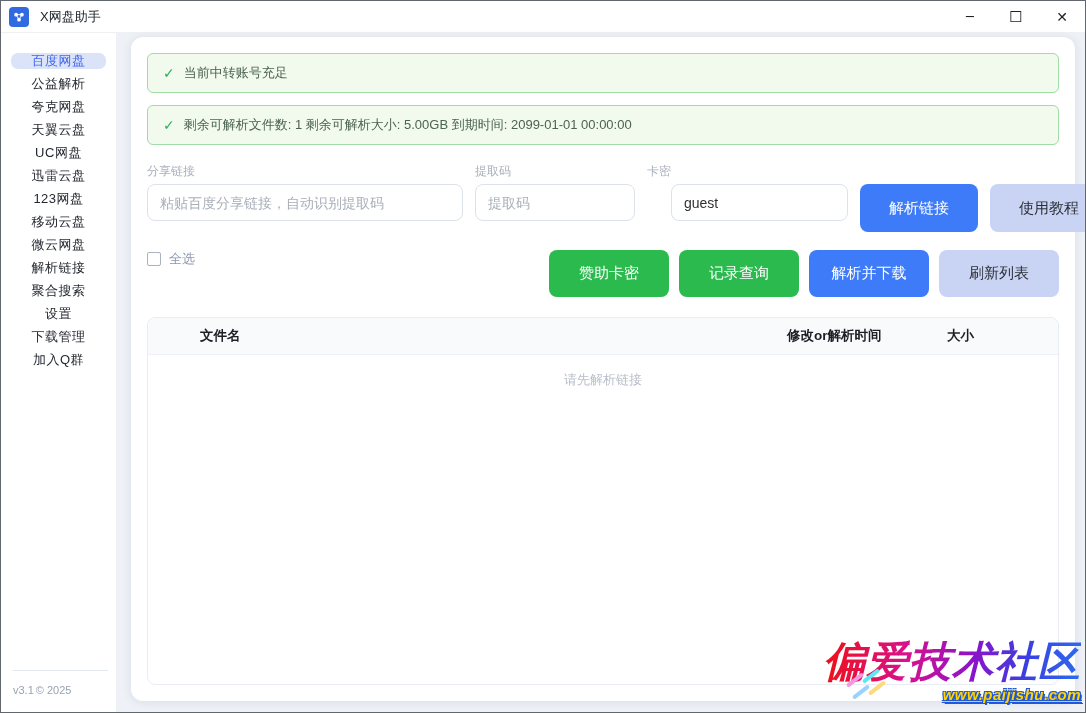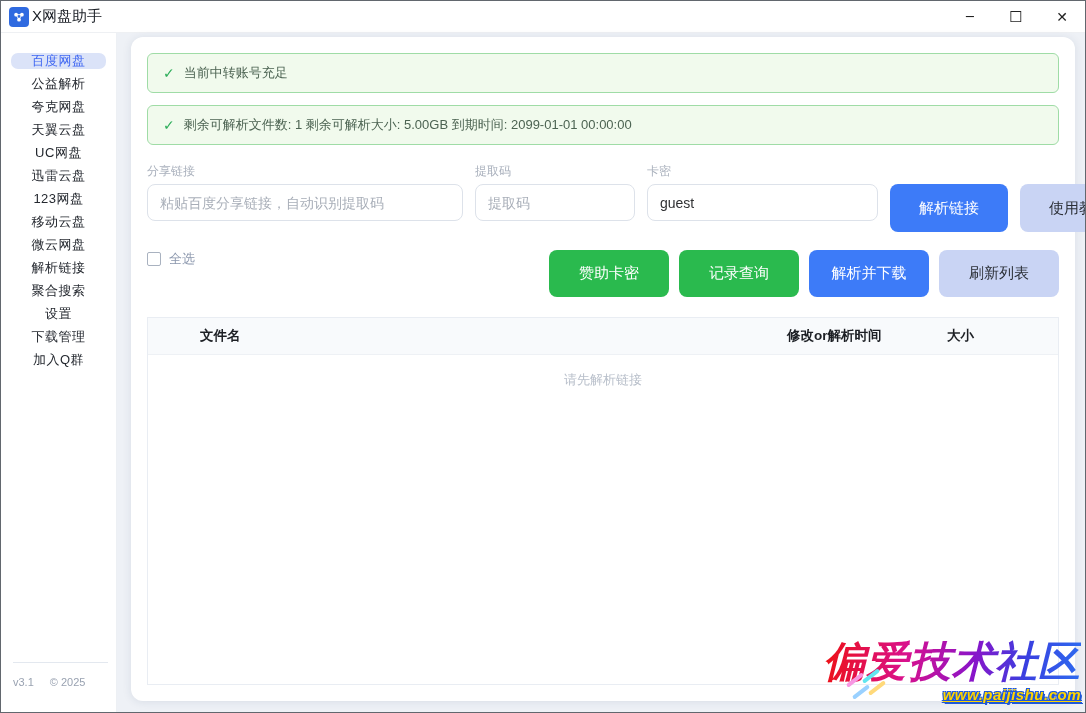--- a/index.html
+++ b/index.html
@@ -18,21 +18,21 @@
     height: 32px; flex: 0 0 32px;
     background: #ffffff;
     display: flex; align-items: center;
     border-bottom: 1px solid #eef0f3;
   }
   .app-icon {
     width: 20px; height: 20px; margin-left: 8px;
     background: #2f6ae0; border-radius: 4px;
     display: flex; align-items: center; justify-content: center;
   }
-  .titlebar-title { font-size: 15px; color: #1b1f26; margin-left: 3px; }
+  .titlebar-title { font-size: 13px; color: #1b1f26; margin-left: 11px; }
   .win-controls { margin-left: auto; display: flex; height: 100%; }
   .win-btn {
     width: 46px; height: 100%;
     display: flex; align-items: center; justify-content: center;
     font-size: 13px; color: #222; cursor: pointer;
     font-family: "DejaVu Sans", sans-serif;
   }
   .win-btn.max { font-size: 15px; }
   .win-btn.close { font-size: 14px; }
 
@@ -49,24 +49,24 @@
   }
   .side-item {
     height: 16px; margin: 0 10px 7px 10px;
     display: flex; align-items: center; justify-content: center;
     font-size: 13px; color: #24282f;
     border-radius: 7px; cursor: pointer;
     letter-spacing: 0.5px;
   }
   .side-item.active { background: #dbe3f8; color: #4168f2; }
   .side-footer {
-    position: absolute; left: 12px; right: 8px; bottom: 24px;
+    position: absolute; left: 12px; right: 8px; bottom: 16px;
     border-top: 1px solid #e3e8ef;
     padding-top: 13px;
-    display: flex; gap: 16px;
+    display: flex; gap: 2px;
     font-size: 11px; color: #99a2b1;
   }
 
   
   .main {
     flex: 1; min-width: 0;
     background: #eef1f6;
     padding: 4px 10px 11px 14px;
     position: relative;
   }
@@ -101,21 +101,21 @@
     height: 37px;
     border: 1px solid #dde2ea; border-radius: 8px;
     padding: 0 12px;
     font-size: 14px; color: #303133;
     font-family: "Liberation Sans", sans-serif;
     outline: none; background: #fff;
   }
   .field input::placeholder { color: #a8aeb8; }
   .f-share { width: 316px; }
   .f-code  { width: 160px; }
-  .f-key   { width: 231px; }
+  .f-key   { width: 177px; margin-left: 24px; }
   .form-buttons { margin-left: auto; display: flex; gap: 12px; margin-top: 21px; }
 
   .btn {
     border: none; border-radius: 8px;
     font-size: 15px; cursor: pointer;
     font-family: "Liberation Sans", sans-serif;
     display: flex; align-items: center; justify-content: center;
   }
   .btn-blue  { background: #3d7bf8; color: #ffffff; }
   .btn-light { background: #c9d4f4; color: #2b2f36; }
@@ -132,21 +132,21 @@
     border: 1px solid #a9b2c0;
     appearance: none; border-radius: 2px; background: #fff;
     cursor: pointer;
   }
   .select-all span { font-size: 13px; color: #8b97ad; }
   .toolbar-buttons { margin-left: auto; display: flex; gap: 10px; }
 
   
   .table {
     margin-top: 20px; flex: 1; min-height: 0;
-    border: 1px solid #e9edf3; border-radius: 0;
+    border: 1px solid #e9edf3; border-radius: 8px;
     overflow: hidden;
     display: flex; flex-direction: column;
     background: #fff;
   }
   .thead {
     height: 37px; flex: 0 0 37px;
     background: #f8fafc;
     border-bottom: 1px solid #eef1f5;
     display: flex; align-items: center;
     font-size: 13.5px; font-weight: bold; color: #1c1f24;

